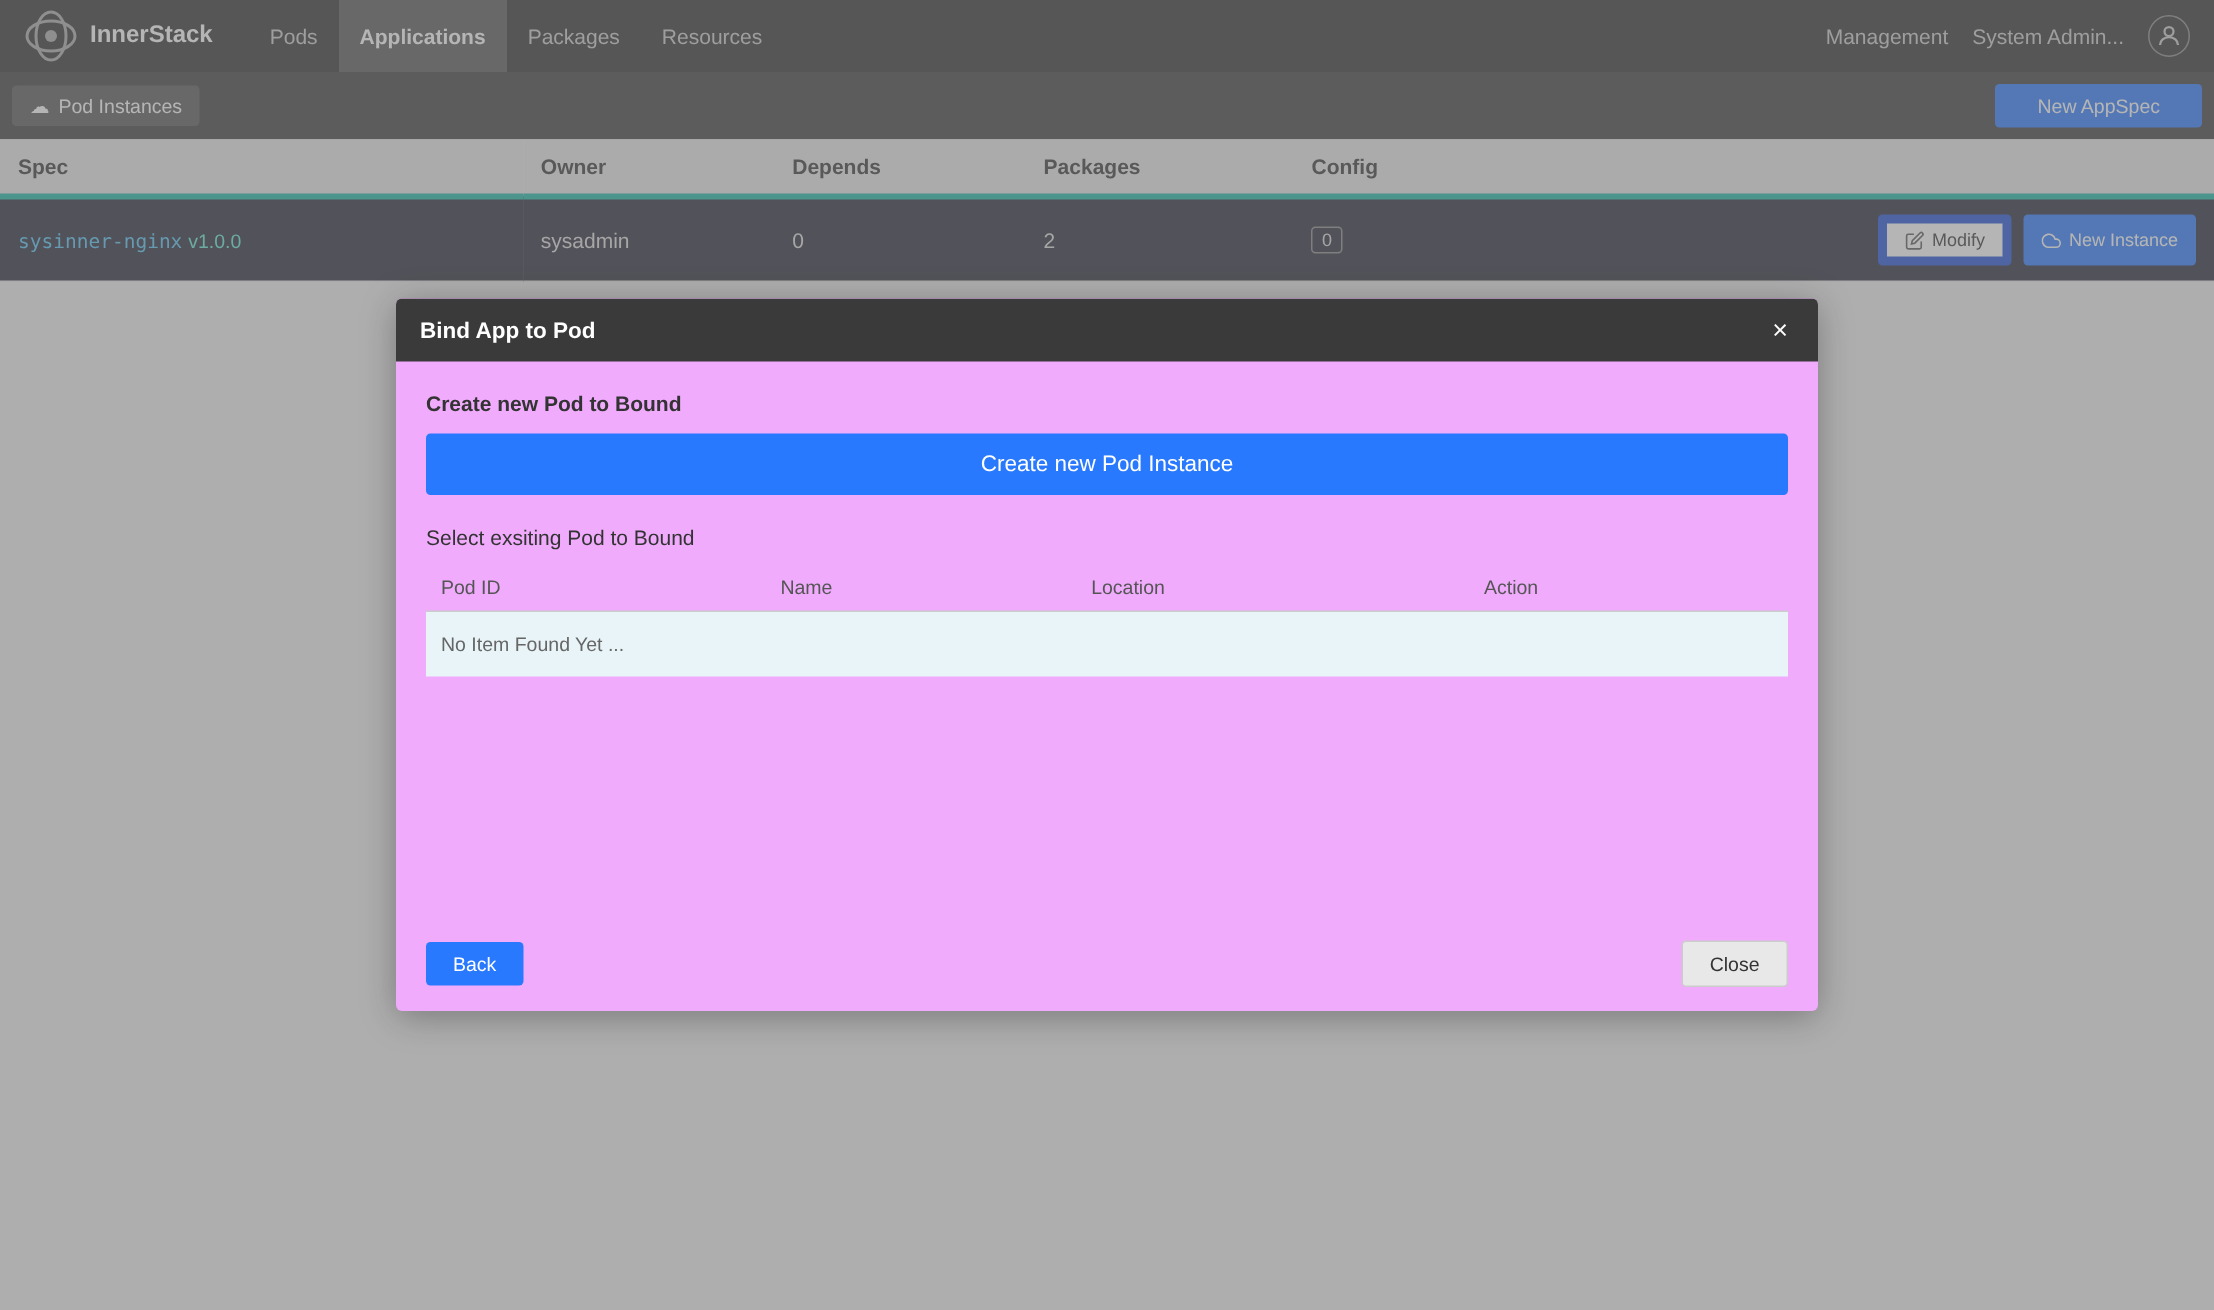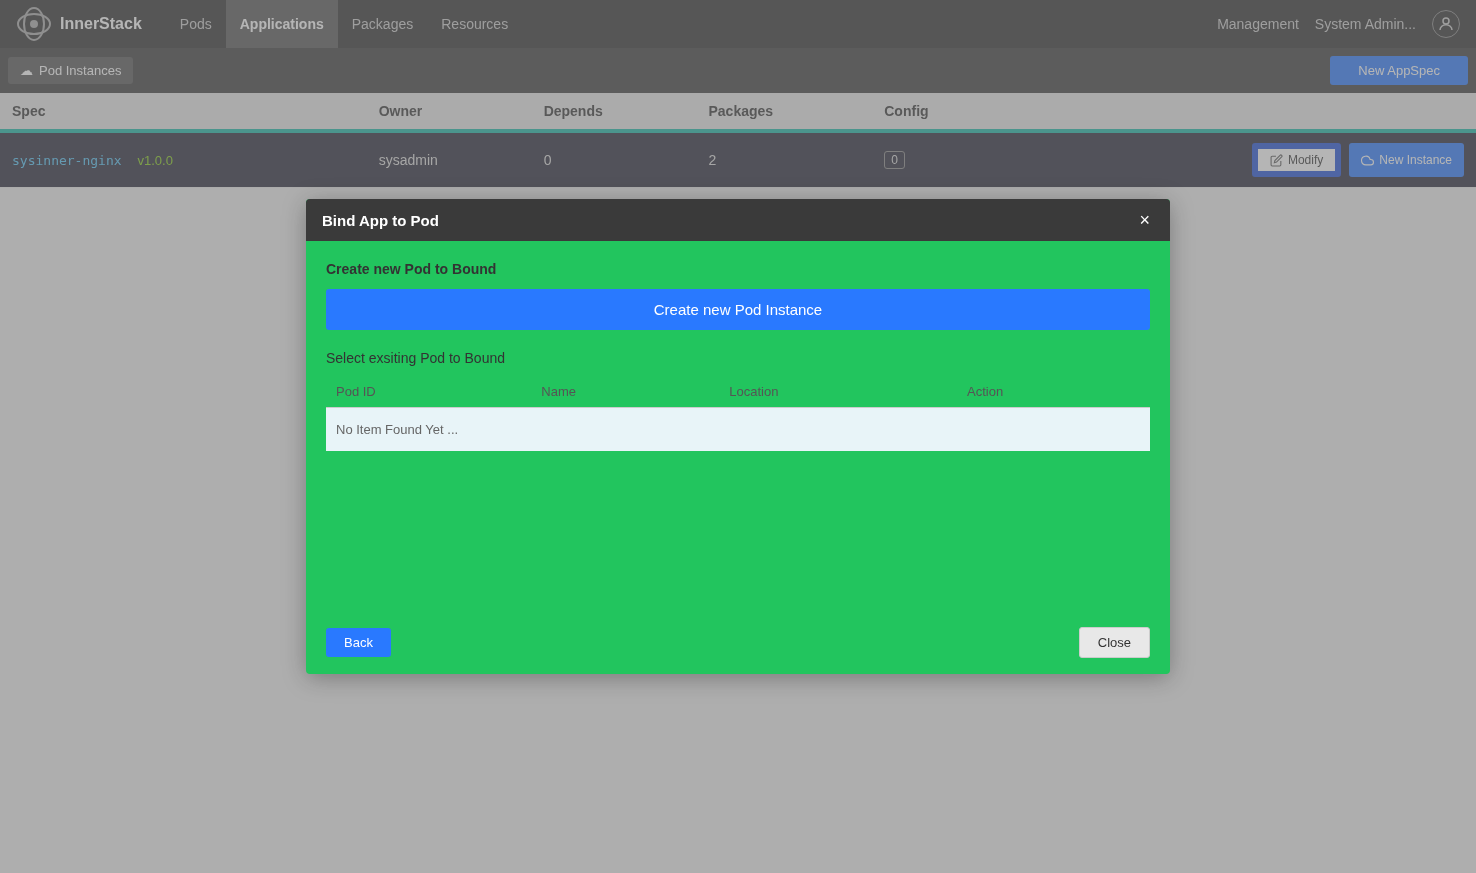--- a/index.html
+++ b/index.html
@@ -132,23 +132,23 @@
     .app-table tbody tr {
       background: #252535;
     }
     .spec-link {
       color: #4fc3f7;
       text-decoration: none;
       font-family: monospace;
       font-size: 13px;
     }
     .spec-version {
-      color: #84cc16;
-      font-size: 13px;
-      margin-left: 12px;
+      color: #5eead4;
+      font-size: 13px;
+      margin-left: 0;
     }
     .config-badge {
       display: inline-block;
       border: 1px solid #888;
       padding: 1px 6px;
       font-size: 12px;
       color: #ddd;
       border-radius: 3px;
       background: transparent;
     }
@@ -188,23 +188,23 @@
       top: 0; left: 0; right: 0; bottom: 0;
       background: rgba(120,120,120,0.55);
       z-index: 100;
       display: flex;
       align-items: center;
       justify-content: center;
     }
 
     
     .modal {
-      background: #22c55e;
+      background: #f0abfc;
       border-radius: 4px;
-      width: 864px;
+      width: 948px;
       max-width: 95vw;
       box-shadow: 0 4px 24px rgba(0,0,0,0.3);
       overflow: hidden;
     }
     .modal-header {
       background: #3a3a3a;
       color: #fff;
       padding: 12px 16px;
       display: flex;
       align-items: center;

